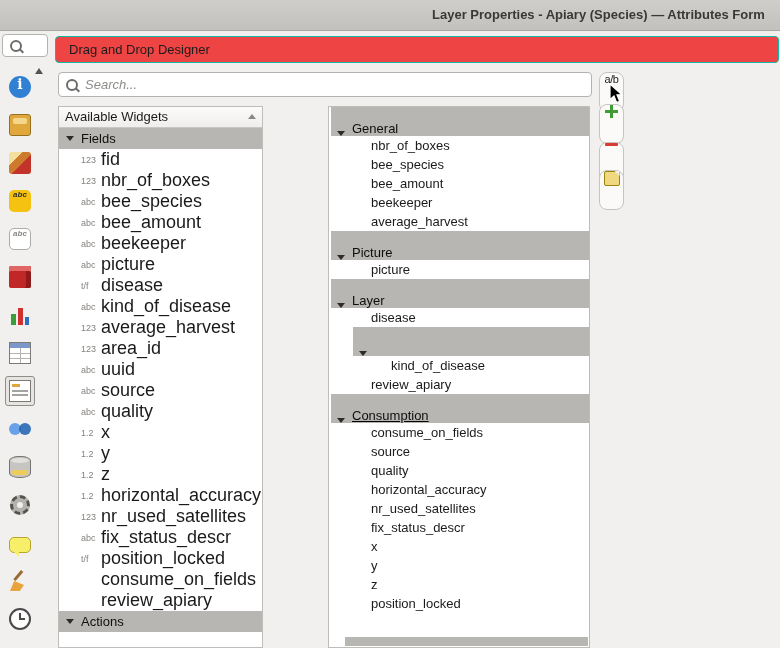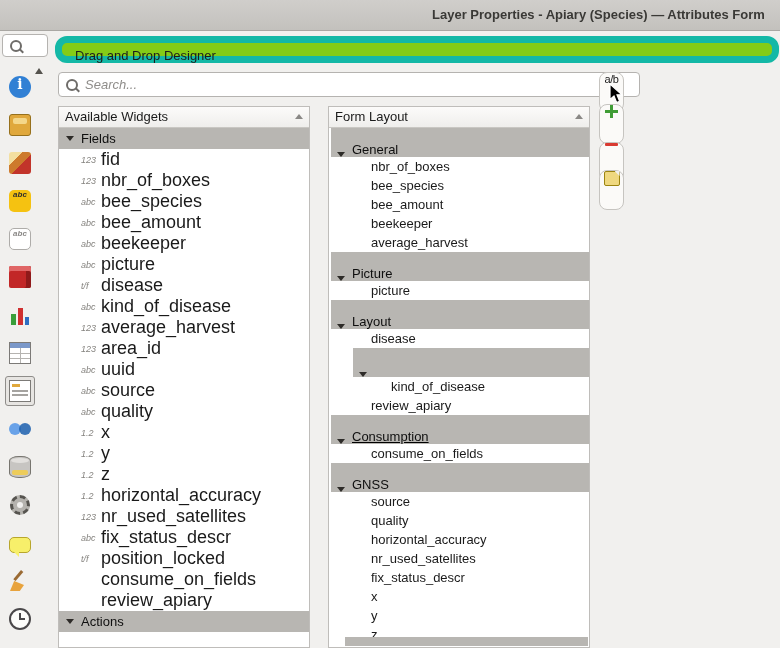--- a/index.html
+++ b/index.html
@@ -8,32 +8,32 @@
 
   
   .titlebar{position:absolute;left:0;top:0;right:0;height:30px;
             background:linear-gradient(#d0cecb,#c3c1bd);border-bottom:1px solid #a9a7a3}
   .titletext{position:absolute;left:432px;top:0;right:0;height:30px;line-height:30px;
              font-size:13px;font-weight:bold;color:#3a3936;white-space:nowrap;overflow:hidden}
 
   
   .minisearch{position:absolute;left:2px;top:34px;width:46px;height:23px;background:#fff;
               border:1px solid #b5b3b0;border-radius:4px;box-sizing:border-box;display:flex;align-items:center}
-  .combo{position:absolute;left:55px;top:36px;width:724px;height:27px;background:#84cc16;
-         border:7px solid #14b8a6;border-radius:12px;box-sizing:border-box}
+  .combo{position:absolute;left:55px;top:36px;width:724px;height:27px;background:#ef4444;
+         border:1px solid #14b8a6;border-radius:4px;box-sizing:border-box}
   .combo span{display:block;line-height:25px;padding-left:13px;font-size:13px;color:#1c1c1c}
 
   
   .mag{width:8px;height:8px;border:2px solid #6e6c69;border-radius:50%;position:relative;margin-left:7px;flex:none}
   .mag::after{content:"";position:absolute;width:5px;height:2px;background:#6e6c69;
               transform:rotate(45deg);right:-4px;bottom:-2px}
   .mag.main{position:absolute;left:66px;top:79px;margin:0}
 
   
-  .search{position:absolute;left:58px;top:72px;width:582px;height:25px;box-sizing:border-box;
+  .search{position:absolute;left:58px;top:72px;width:534px;height:25px;box-sizing:border-box;
           background:#fff;border:1px solid #b5b3b0;border-radius:4px;padding:0 6px 0 26px;
           font-size:13px;font-family:"Liberation Sans",sans-serif;color:#1d4ed8;outline:none}
   .search::placeholder{color:#8f8d8a;font-style:italic}
 
   
   .sidebar{position:absolute;left:0;top:66px;width:40px;bottom:0;display:flex;flex-direction:column;
            align-items:center;padding-top:6px;gap:8px;box-sizing:border-box}
   .scrollup{position:absolute;left:35px;top:68px;width:0;height:0;
             border-left:4px solid transparent;border-right:4px solid transparent;
             border-bottom:6px solid #55534e}
@@ -88,33 +88,33 @@
   .icon-rendering::after{content:"";position:absolute;left:1px;bottom:1px;width:14px;height:10px;
       background:#e8a33d;clip-path:polygon(0 100%,30% 0,100% 40%,70% 100%)}
   .icon-temporal{border:2px solid #4a484a;border-radius:50%;background:#fdfdfb}
   .icon-temporal::before{content:"";position:absolute;left:8px;top:3px;width:2px;height:7px;background:#4a484a}
   .icon-temporal::after{content:"";position:absolute;left:8px;top:8px;width:6px;height:2px;background:#4a484a}
   .icon-variables::after{content:"\03B5";position:absolute;inset:0;text-align:center;line-height:22px;
       font:bold 15px "DejaVu Sans",sans-serif;color:#6d6b68}
 
   
   .panel{position:absolute;top:106px;bottom:0;background:#fff;border:1px solid #bfbdba;box-sizing:border-box;overflow:hidden}
-  #aw-panel{left:58px;width:252px}
+  #aw-panel{left:58px;width:205px}
   #fl-panel{left:328px;width:262px}
   .phead{height:20px;line-height:20px;font-size:13px;padding-left:6px;color:#1a1a1a;
          background:linear-gradient(#fcfbfa,#efeeec);border-bottom:1px solid #c9c7c3;position:relative}
   .phead::after{content:"";position:absolute;right:6px;top:7px;
          border-left:4px solid transparent;border-right:4px solid transparent;border-bottom:5px solid #8a8886}
   .tri{width:0;height:0;border-left:4px solid transparent;border-right:4px solid transparent;
        border-top:5px solid #2d2b28;flex:none}
   .glabel{margin-left:7px;font-size:13px;color:#0f0f0f;white-space:nowrap}
   .aw-group{height:21px;background:#b8b6b2;display:flex;align-items:center}
   .aw-group .tri{margin-left:7px}
   .aw-item{height:21px;display:flex;align-items:center}
-  .ftype{margin-left:22px;width:20px;flex:none;font-size:9px;font-style:italic;color:#85837f}
+  .ftype{margin-left:22px;width:20px;flex:none;font-size:9px;color:#85837f}
   .ilabel{font-size:18px;color:#1a1a1a;white-space:nowrap}
   .fl-group{height:29px;background:#b8b6b2;display:flex;align-items:flex-end}
   .fl-group .tri{margin-left:6px}
   .fl-item{height:19px;display:flex;align-items:center;box-sizing:border-box}
   .fl-item span{font-size:13px;color:#1a1a1a;white-space:nowrap}
   .partialrow{position:absolute;left:16px;right:1px;bottom:1px;height:9px;background:#b8b6b2}
 
   
   .sbtn{position:absolute;left:599px;width:25px;height:40px;background:#fbfaf8;border:1px solid #c6c4c0;
         border-radius:8px;box-sizing:border-box;display:flex;align-items:flex-start;justify-content:center}
@@ -299,23 +299,20 @@
         <span class="ilabel">review_apiary</span>
       </div>
       <div class="aw-group">
         <span class="tri"></span>
         <span class="glabel">Actions</span>
       </div>
     </div>
 </div>
 
 <div class="panel" id="fl-panel">
-  <div class="phead">
-    <span>Form Layout</span>
-  </div>
   <div id="fl-rows">
       <div class="fl-group" style="margin-left: 2px;">
         <span class="tri"></span>
         <span class="glabel">General</span>
       </div>
       <div class="fl-item" style="padding-left: 42px;">
         <span>nbr_of_boxes</span>
       </div>
       <div class="fl-item" style="padding-left: 42px;">
         <span>bee_species</span>
@@ -331,45 +328,41 @@
       </div>
       <div class="fl-group" style="margin-left: 2px;">
         <span class="tri"></span>
         <span class="glabel">Picture</span>
       </div>
       <div class="fl-item" style="padding-left: 42px;">
         <span>picture</span>
       </div>
       <div class="fl-group" style="margin-left: 2px;">
         <span class="tri"></span>
-        <span class="glabel">Layout</span>
+        <span class="glabel">Layer</span>
       </div>
       <div class="fl-item" style="padding-left: 42px;">
         <span>disease</span>
       </div>
       <div class="fl-group" style="margin-left: 24px;">
         <span class="tri"></span>
         <span class="glabel"></span>
       </div>
       <div class="fl-item" style="padding-left: 62px;">
         <span>kind_of_disease</span>
       </div>
       <div class="fl-item" style="padding-left: 42px;">
         <span>review_apiary</span>
       </div>
       <div class="fl-group" style="margin-left: 2px; text-decoration: underline;">
         <span class="tri"></span>
         <span class="glabel">Consumption</span>
       </div>
       <div class="fl-item" style="padding-left: 42px;">
         <span>consume_on_fields</span>
-      </div>
-      <div class="fl-group" style="margin-left: 2px;">
-        <span class="tri"></span>
-        <span class="glabel">GNSS</span>
       </div>
       <div class="fl-item" style="padding-left: 42px;">
         <span>source</span>
       </div>
       <div class="fl-item" style="padding-left: 42px;">
         <span>quality</span>
       </div>
       <div class="fl-item" style="padding-left: 42px;">
         <span>horizontal_accuracy</span>
       </div>

